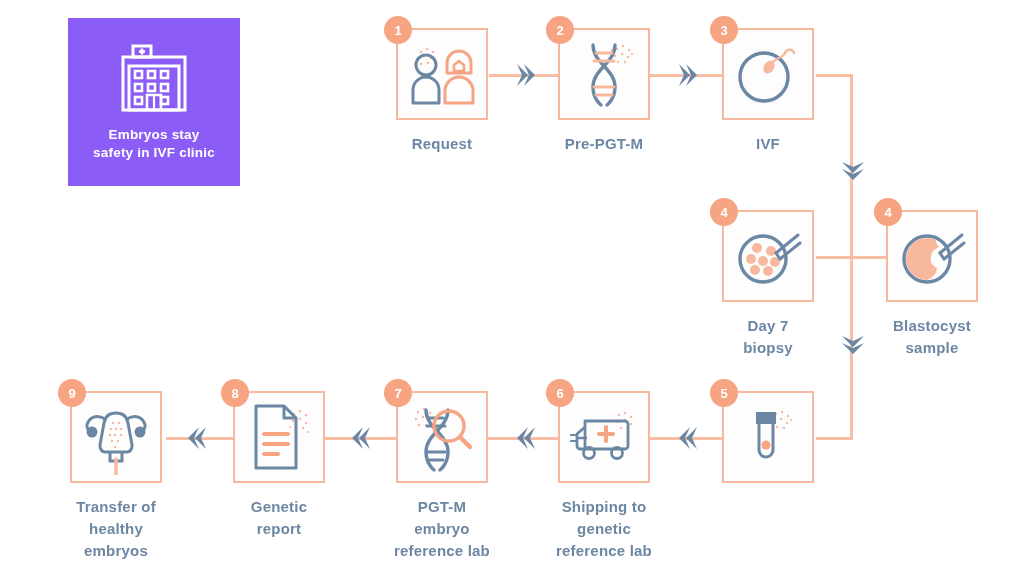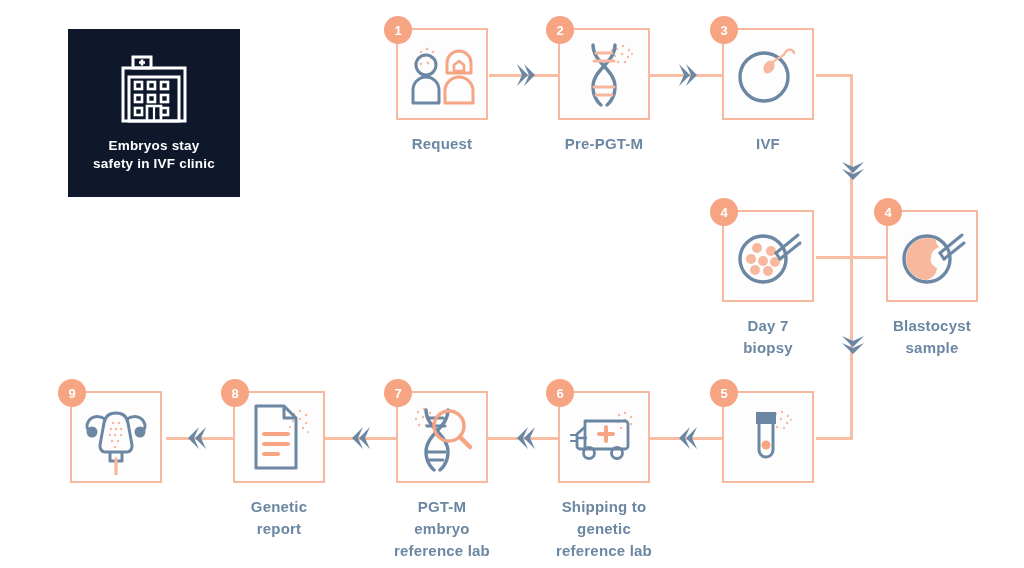--- a/index.html
+++ b/index.html
@@ -30,24 +30,24 @@
     width: 22px;
     height: 26px;
     color: #6b87a4;
   }
   .chev svg { display: block; width: 100%; height: 100%; }
 
   
   .clinic {
     position: absolute;
     left: 68px;
-    top: 29px;
+    top: 18px;
     width: 172px;
     height: 168px;
-    background: #0f172a;
+    background: #8b5cf6;
     display: flex;
     flex-direction: column;
     align-items: center;
     justify-content: center;
   }
   .clinic-icon { width: 78px; height: 72px; margin-bottom: 12px; }
   .clinic-text {
     color: #ffffff;
     font-size: 13.5px;
     font-weight: bold;
@@ -434,15 +434,18 @@
               <circle cx="33" cy="36" r="1.2"></circle>
               <circle cx="38" cy="36" r="1.2"></circle>
               <circle cx="44" cy="36" r="1.2"></circle>
               <circle cx="35" cy="42" r="1.2"></circle>
               <circle cx="41" cy="42" r="1.2"></circle>
               <circle cx="38" cy="48" r="1.2"></circle>
             </g>
         </svg>
       </span>
     </div>
+    <div class="step-label">Transfer of
+healthy
+embryos</div>
   </div>
 
 </div>
 
 </body></html>

